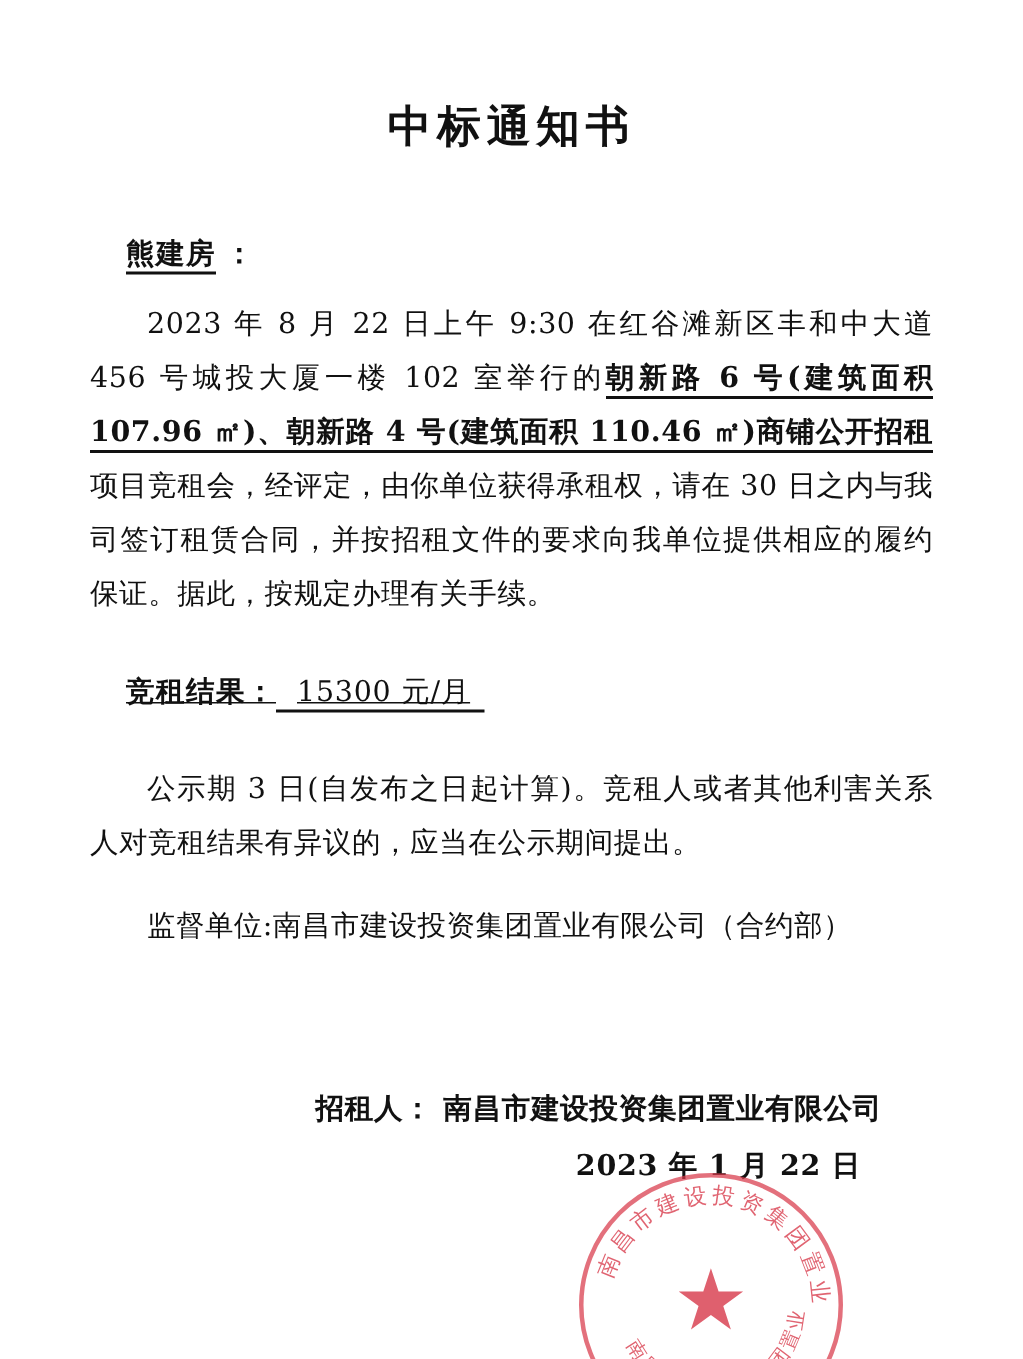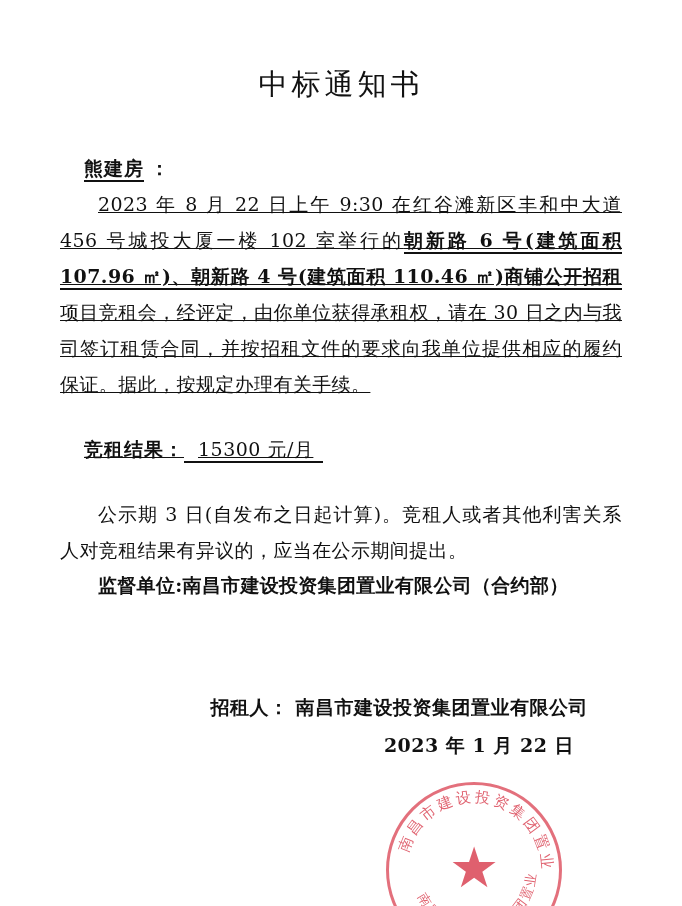--- a/index.html
+++ b/index.html
@@ -18,21 +18,21 @@
   .page {
     position: relative;
     width: 682px;
     height: 906px;
     box-sizing: border-box;
     padding: 0 60px;
   }
   .doc-title {
     text-align: center;
     font-size: 29px;
-    font-weight: normal;
+    font-weight: bold;
     letter-spacing: 4px;
     margin-top: 66px;
     margin-bottom: 0;
     line-height: 1.3;
     font-family: "DejaVu Serif", "Liberation Serif", serif;
   }
   .addressee {
     margin-top: 52px;
     font-size: 19px;
     font-weight: bold;
@@ -40,26 +40,25 @@
     padding-left: 24px;
   }
   .addressee .name {
     border-bottom: 2px solid #111;
     padding-bottom: 1px;
   }
   .addressee .colon {
     margin-left: 6px;
   }
   .body-block {
-    margin-top: 4px;
+    margin-top: 16px;
     font-size: 19px;
     line-height: 36px;
     text-align: justify;
     letter-spacing: 0.4px;
-    text-decoration: underline;
   }
   .body-block p {
     margin: 0;
     text-indent: 38px;
   }
   .ul-bold {
     font-weight: bold;
     border-bottom: 2px solid #111;
     padding-bottom: 1px;
   }
@@ -83,26 +82,25 @@
     font-size: 19px;
     line-height: 36px;
     text-align: justify;
     letter-spacing: 0.4px;
   }
   .notice-block p {
     margin: 0;
     text-indent: 38px;
   }
   .contact-block {
-    margin-top: 0;
+    margin-top: 20px;
     font-size: 19px;
     line-height: 34px;
     letter-spacing: 0.3px;
     padding-left: 38px;
-    font-weight: bold;
   }
   .contact-block div {
     white-space: nowrap;
   }
   .signature-block {
     margin-top: 86px;
     font-size: 19px;
     line-height: 38px;
     letter-spacing: 0.5px;
     text-align: right;

